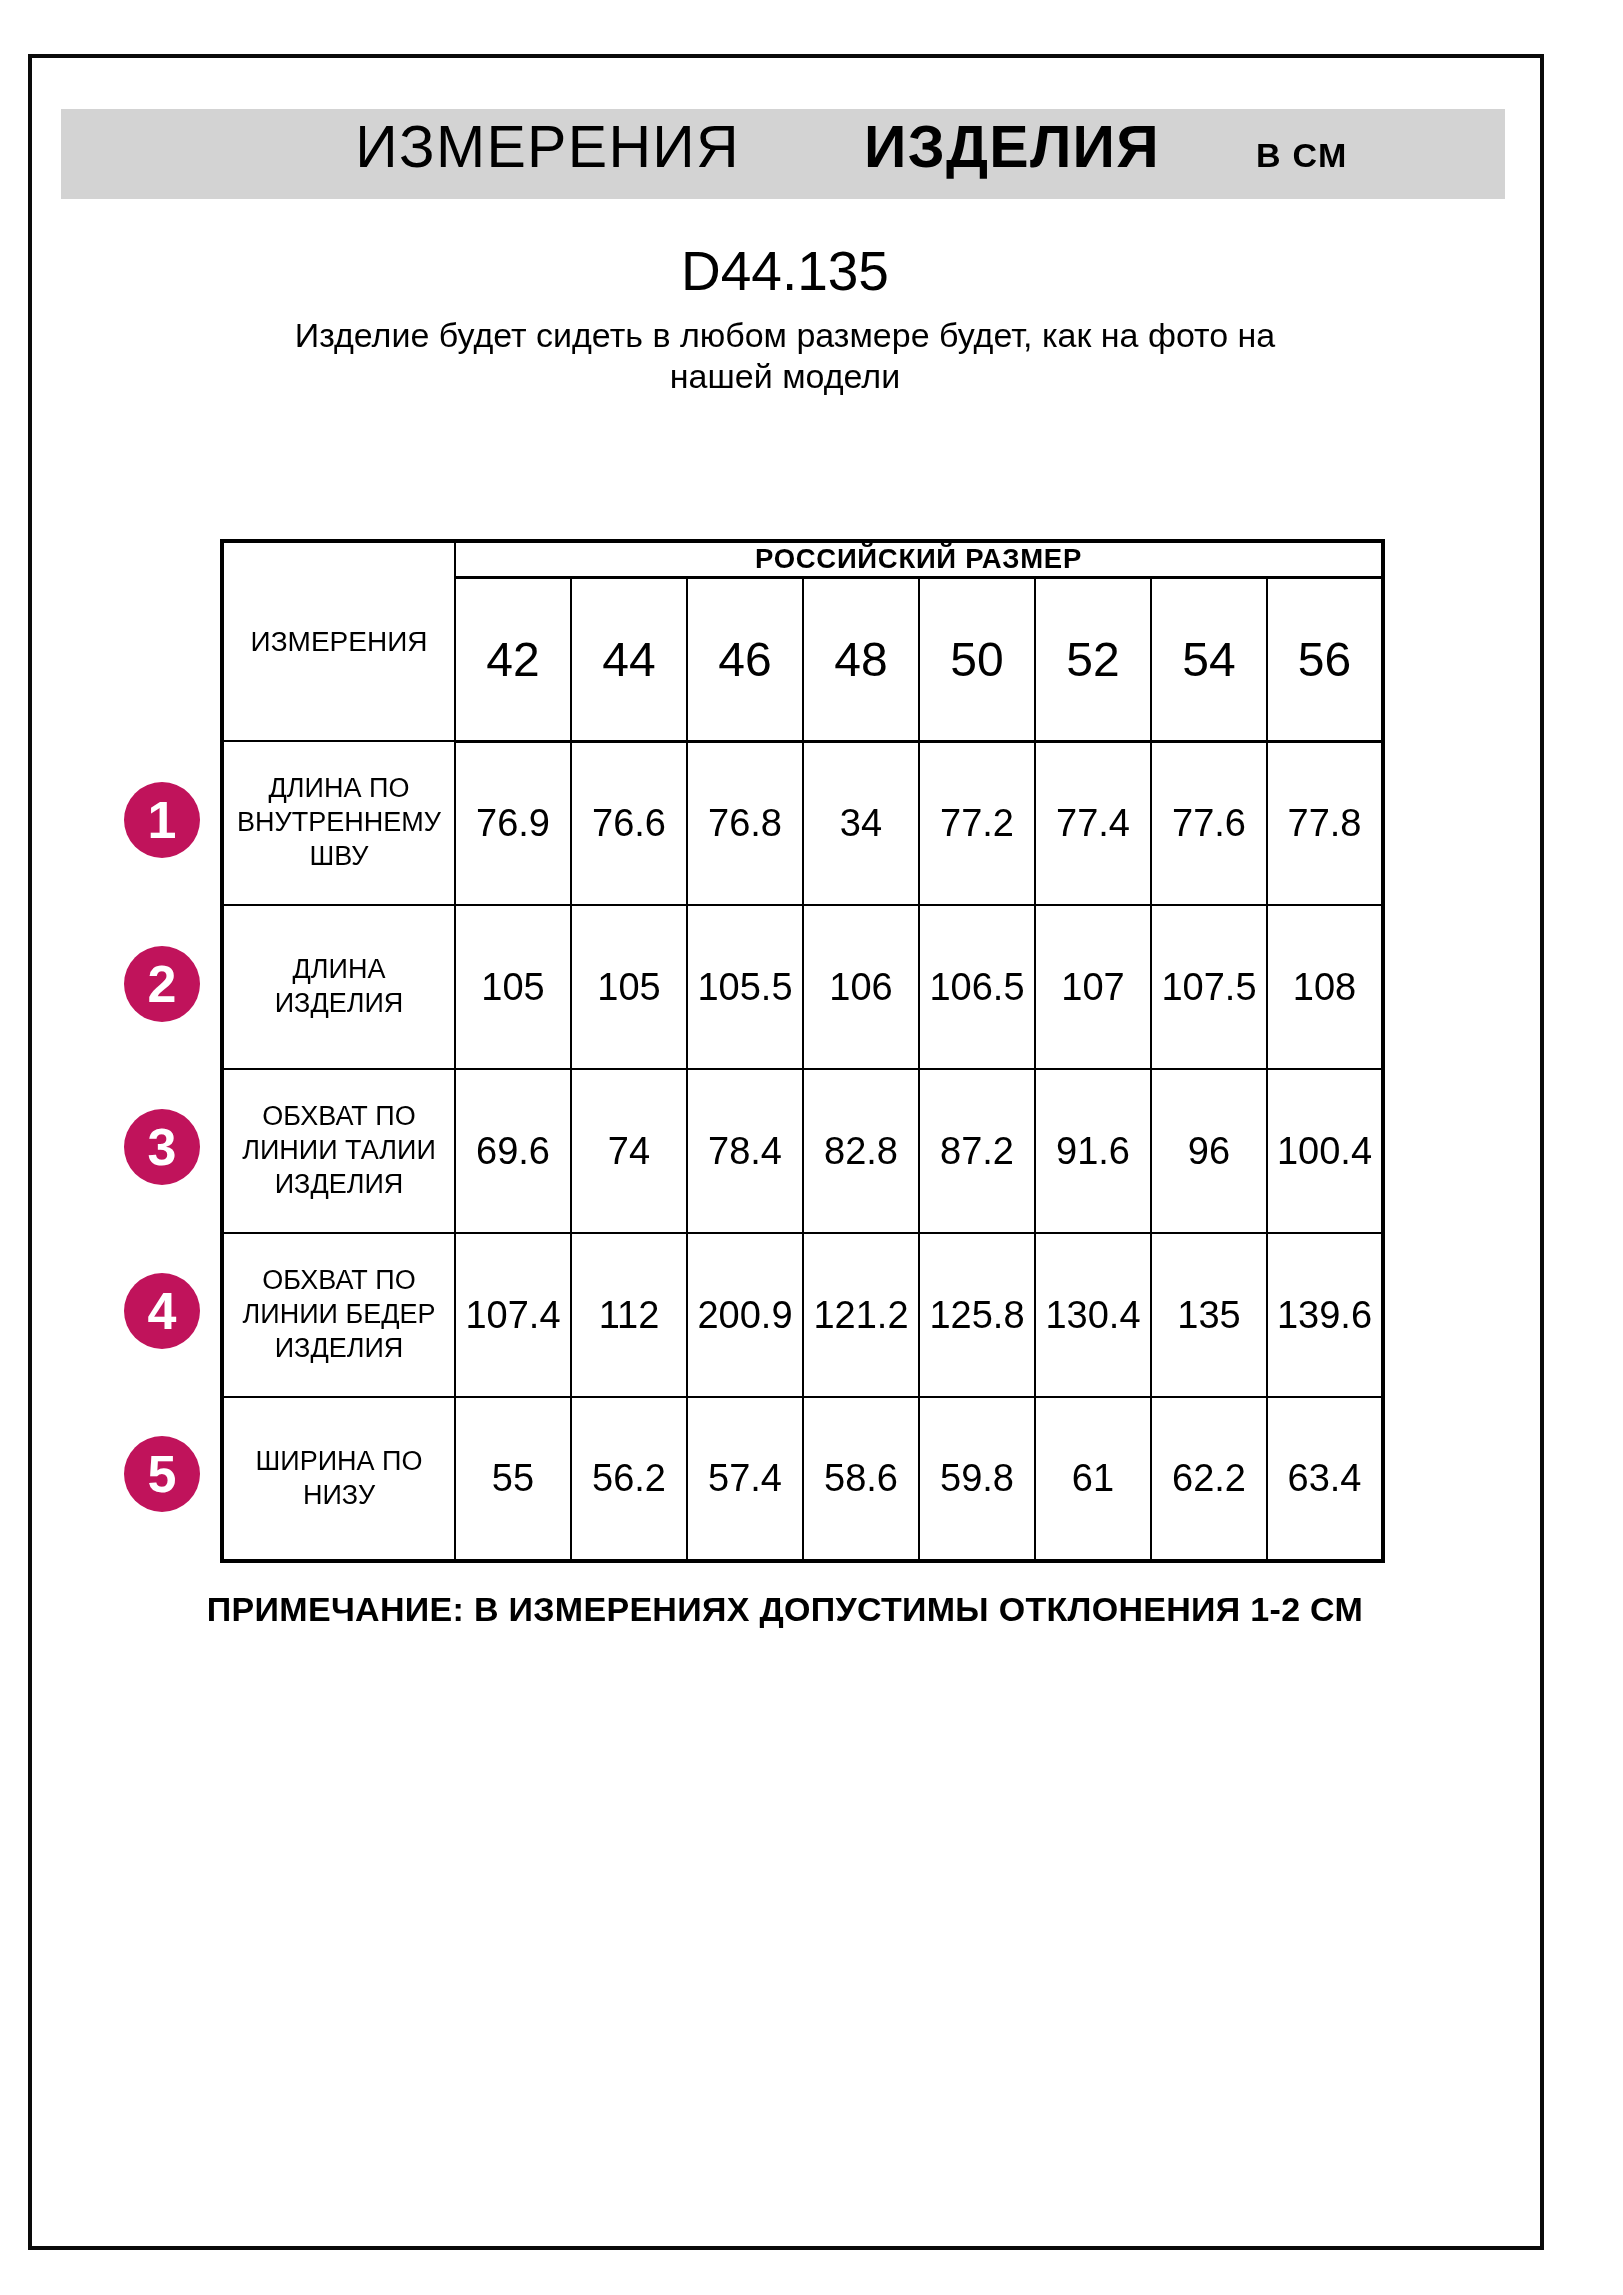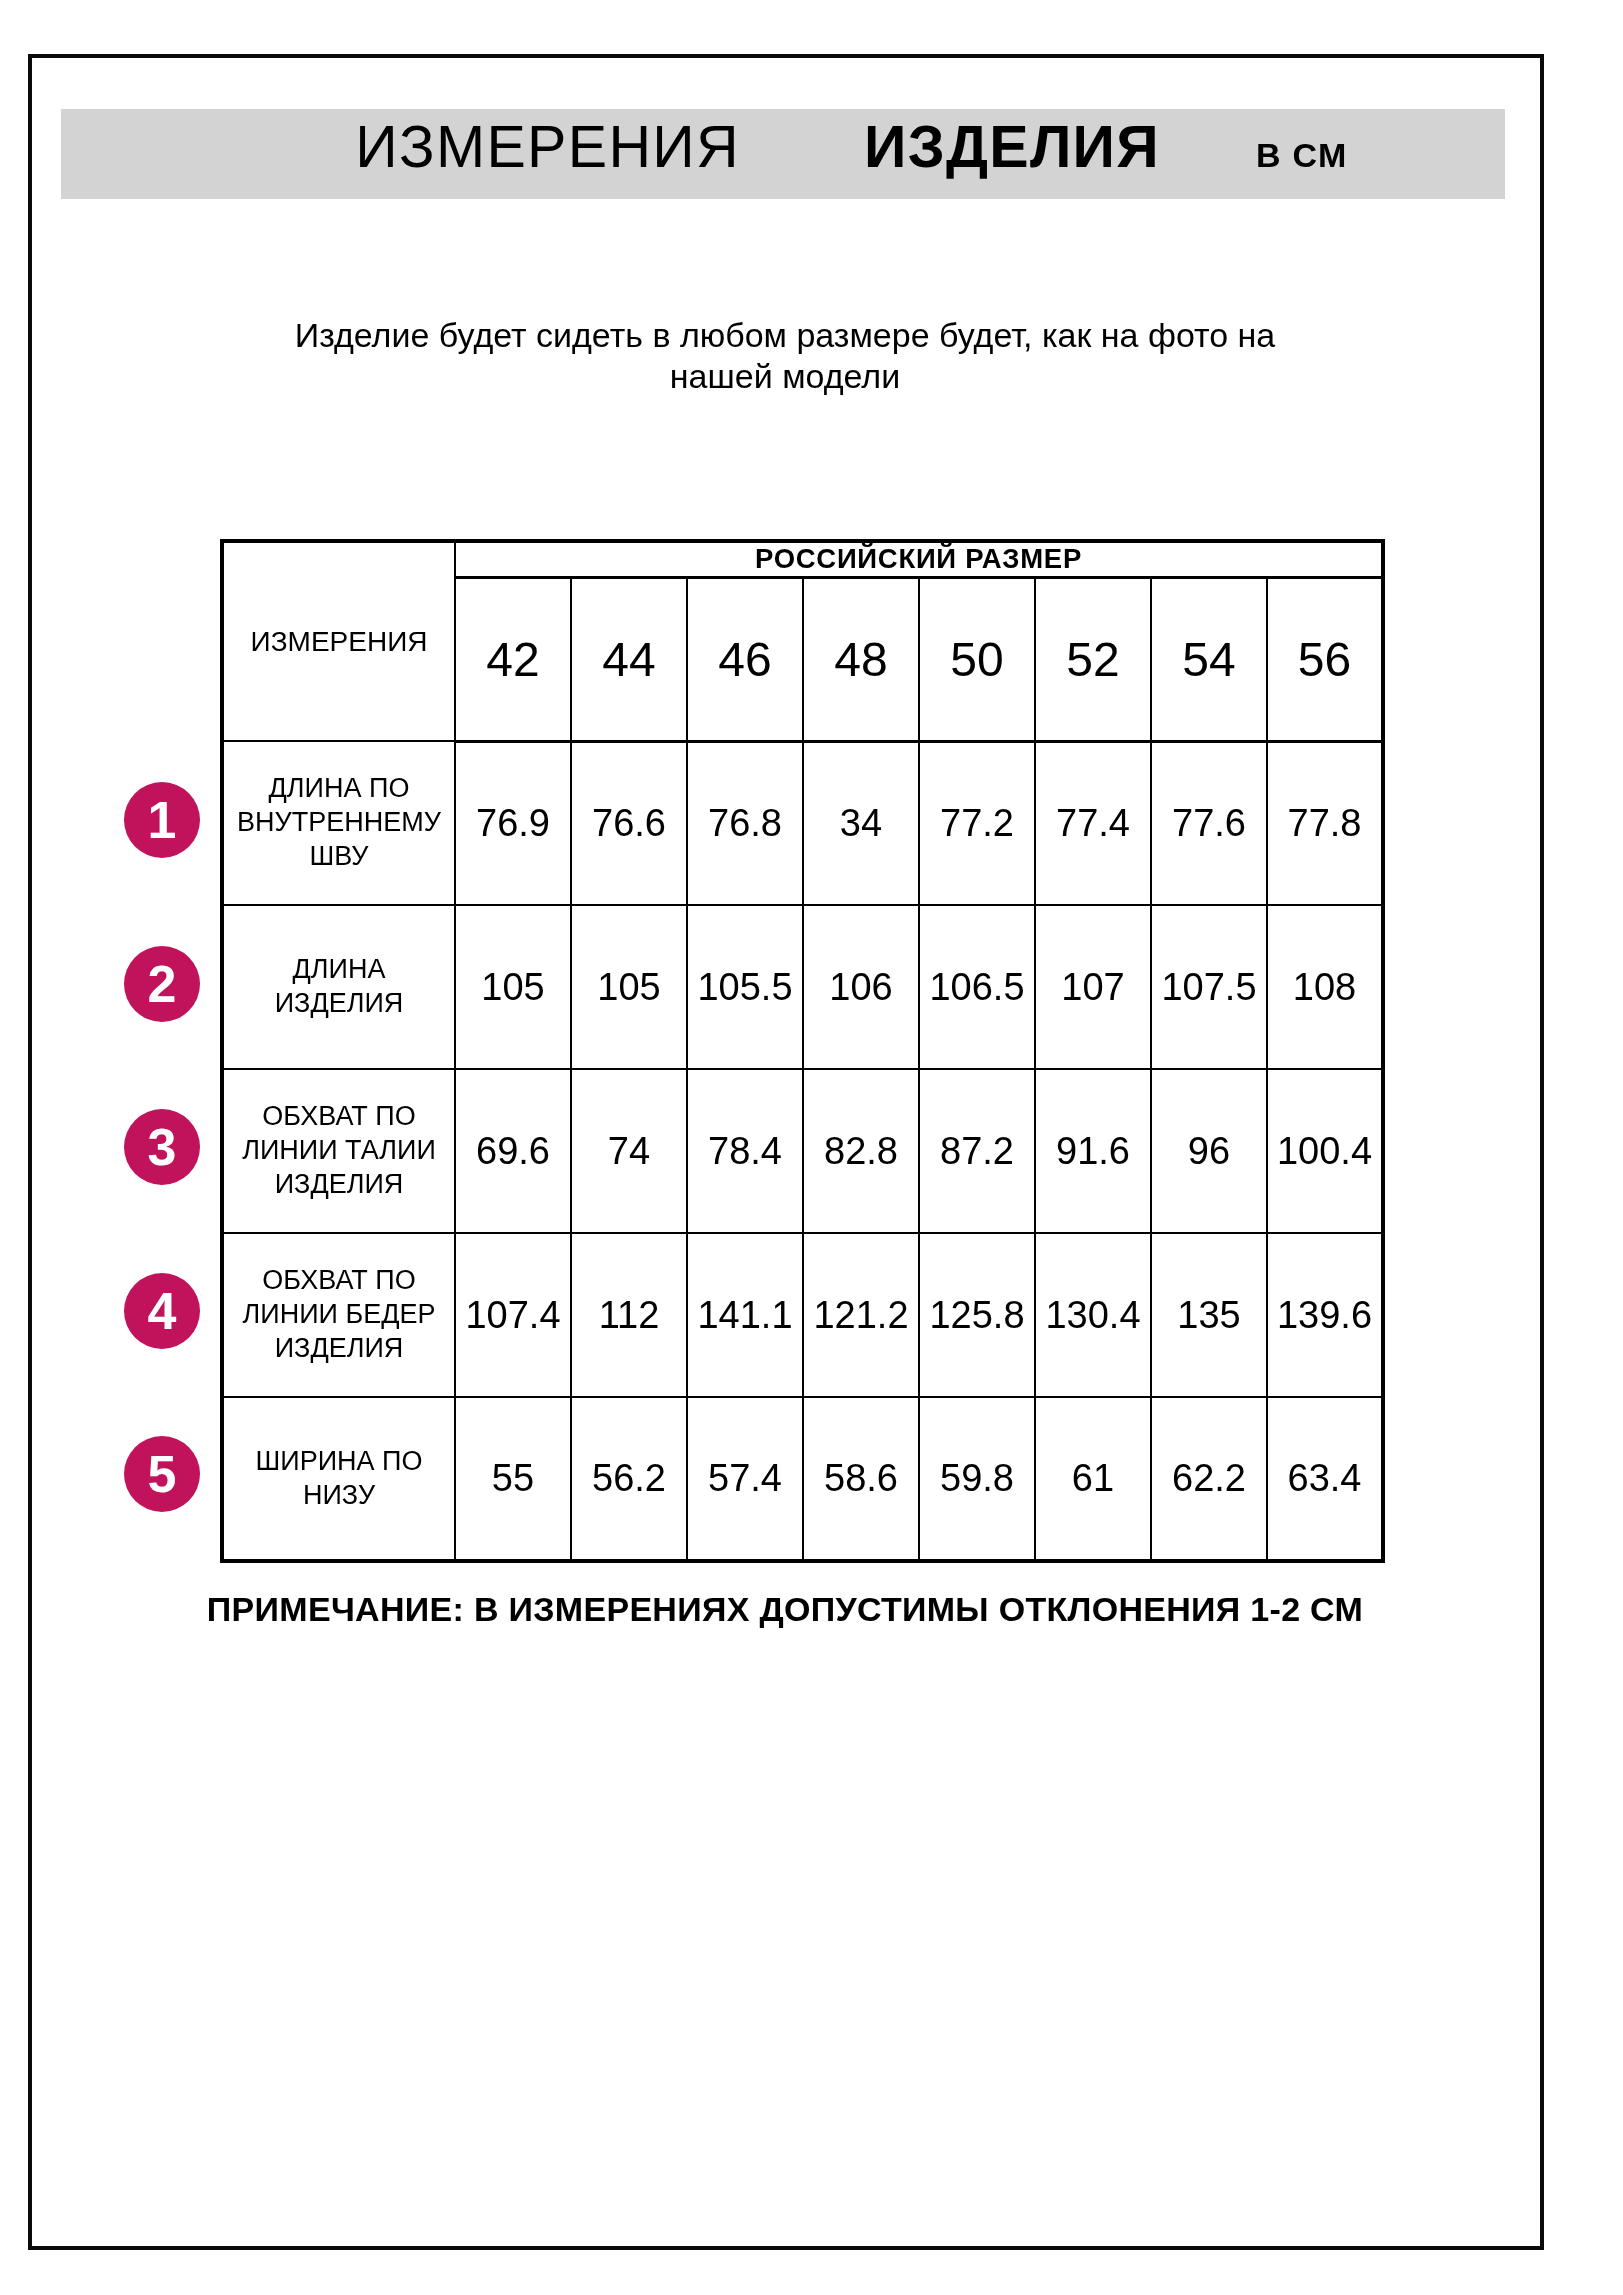--- a/index.html
+++ b/index.html
@@ -120,20 +120,21 @@
   <div class="frame"></div>
 
   <div class="band">
     <div class="band-inner">
       <span class="t-main">ИЗМЕРЕНИЯ</span>
       <span class="t-bold">ИЗДЕЛИЯ</span>
       <span class="t-units">В СМ</span>
     </div>
   </div>
 
+  <div class="model">D44.135</div>
 
   <div class="desc">
     <div>Изделие будет сидеть в любом размере будет, как на фото на</div>
     <div>нашей модели</div>
   </div>
 
   <div class="tablewrap">
     <table class="size-table">
       <colgroup>
         <col class="col-label">
@@ -199,21 +200,21 @@
           <td class="val">91.6</td>
           <td class="val">96</td>
           <td class="val">100.4</td>
         </tr>
         <tr class="datarow">
           <th class="rowlabel">ОБХВАТ ПО
 ЛИНИИ БЕДЕР
 ИЗДЕЛИЯ</th>
           <td class="val">107.4</td>
           <td class="val">112</td>
-          <td class="val">141.1</td>
+          <td class="val">200.9</td>
           <td class="val">121.2</td>
           <td class="val">125.8</td>
           <td class="val">130.4</td>
           <td class="val">135</td>
           <td class="val">139.6</td>
         </tr>
         <tr class="datarow">
           <th class="rowlabel">ШИРИНА ПО
 НИЗУ</th>
           <td class="val">55</td>

